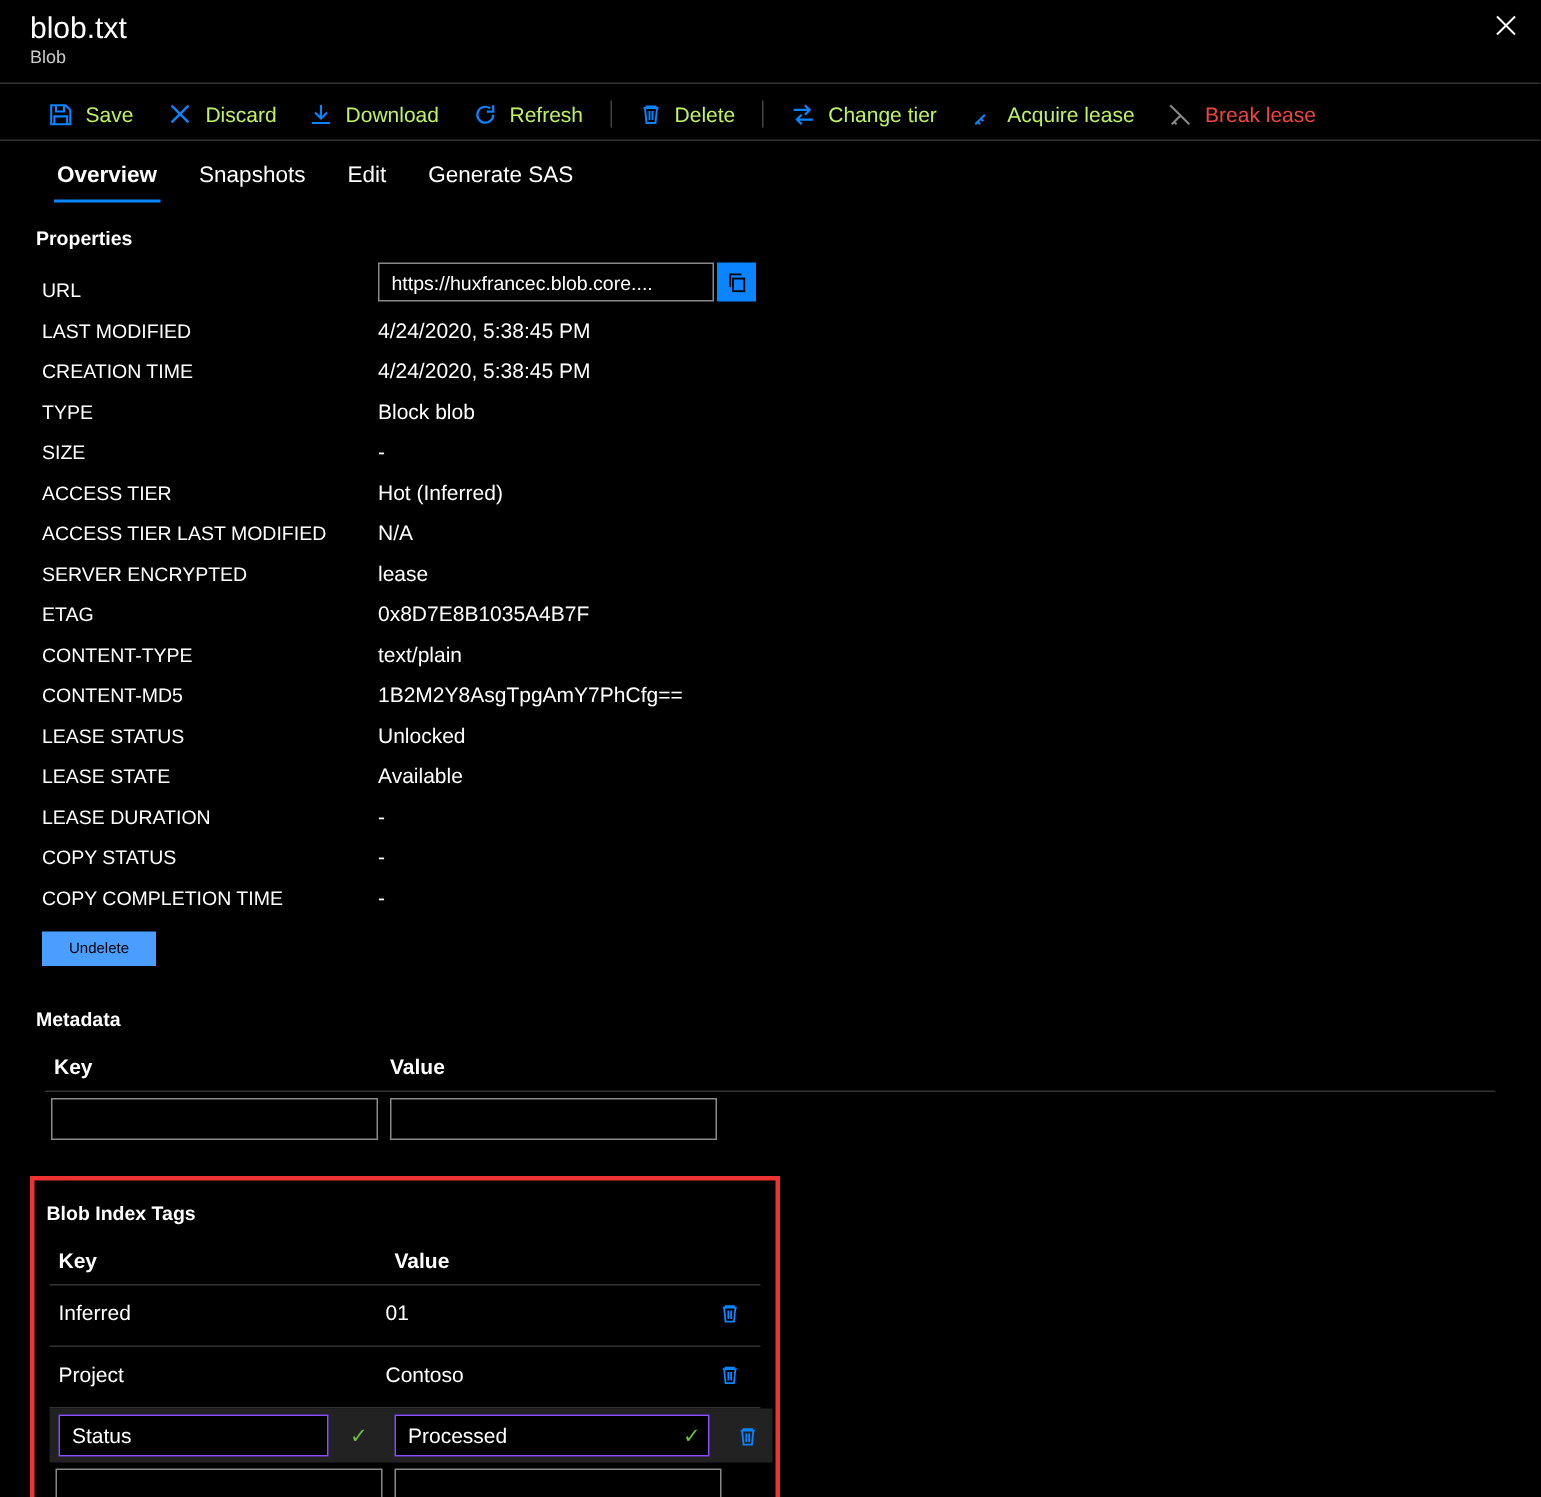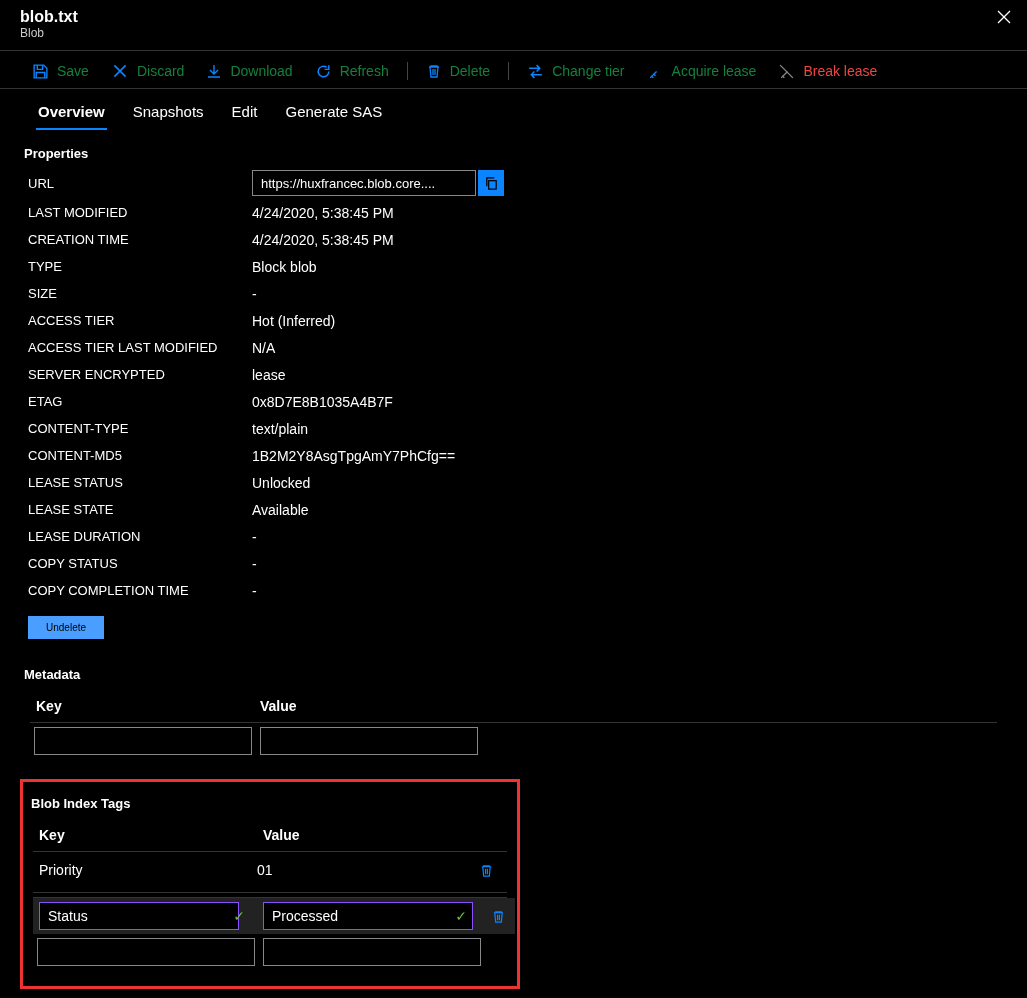--- a/index.html
+++ b/index.html
@@ -1,37 +1,37 @@
 <!DOCTYPE html>
 <html><head>
 <meta charset="utf-8">
 <style>
   * { margin:0; padding:0; box-sizing:border-box; }
   html,body { width:1027px; height:998px; background:#000; color:#fff; font-family:"Segoe UI",Arial,sans-serif; font-size:14px; overflow:hidden; }
   .panel      { position:relative; width:1027px; height:998px; background:#000; }
   .header     { padding:8px 20px 6px 20px; }
-  .title      { font-size:16px; font-weight:700; }
+  .title      { font-size:20px; font-weight:400; }
   .subtitle   { font-size:12px; color:#ccc; }
   .close-btn  { position:absolute; top:10px; right:16px; font-size:18px; color:#fff; cursor:pointer; }
   .toolbar    { display:flex; align-items:center; gap:2px; padding:7px 4px 4px 22px; border-top:1px solid #333; border-bottom:1px solid #333; margin-top:4px; }
-  .tool-btn   { display:flex; align-items:center; gap:8px; padding:4px 10px; color:#15803d; cursor:pointer; font-size:14px; }
+  .tool-btn   { display:flex; align-items:center; gap:8px; padding:4px 10px; color:#bef264; cursor:pointer; font-size:14px; }
   .tool-btn.disabled { color:#ef4444; cursor:default; }
   .tool-btn .icon { color:#0a84ff; display:flex; align-items:center; }
   .tool-btn.disabled .icon { color:#888; }
   .tool-sep   { width:1px; height:18px; background:#444; margin:0 6px; }
   .scroll     { position:relative; height:910px; overflow-y:auto; }
   .scroll::-webkit-scrollbar       { width:16px; }
   .scroll::-webkit-scrollbar-track { background:#111; }
   .scroll::-webkit-scrollbar-thumb { background:#555; }
   .tabs       { display:flex; gap:24px; padding:8px 0 0 36px; }
   .tab        { padding:6px 2px 8px 2px; cursor:pointer; font-size:15px; color:#fff; }
   .tab.active { border-bottom:2px solid #0a84ff; font-weight:600; }
   .section    { padding:6px 24px 0 24px; }
   .sec-title  { font-size:13px; margin:10px 0 6px 0; font-weight:700; }
-  .prop-row   { display:flex; align-items:center; padding:3px 0 3px 4px; min-height:27px; }
+  .prop-row   { display:flex; align-items:flex-end; padding:3px 0 3px 4px; min-height:27px; }
   .prop-key   { width:224px; font-size:13px; color:#fff; }
   .prop-val   { font-size:14px; color:#fff; }
   .url-box    { display:flex; align-items:center; }
   .url-input  { width:224px; height:26px; background:#000; border:1px solid #888; color:#fff; padding:0 8px; font-size:13px; }
   .copy-btn   { width:26px; height:26px; background:#0a84ff; display:flex; align-items:center; justify-content:center; margin-left:2px; cursor:pointer; }
   .undelete   { display:inline-block; margin:12px 0 0 4px; padding:6px 18px; background:#4a9eff; color:#000; font-size:10px; cursor:pointer; }
   .kv-head    { display:flex; padding:10px 0 4px 12px; font-weight:600; }
   .kv-head .k { width:224px; }
   .kv-row     { display:flex; align-items:center; padding:4px 0 4px 10px; min-height:36px; }
   .kv-row input { height:28px; background:#000; border:1px solid #888; color:#fff; padding:0 8px; font-size:14px; width:214px; }
@@ -241,34 +241,43 @@
     <div class="tags-box">
       <div class="tags-inner">
         <div class="sec-title" style="margin-left:4px">Blob Index Tags</div>
         <div class="kv-head">
           <div class="k">Key</div>
           <div>Value</div>
         </div>
         <hr class="rule">
         <div id="tag-rows">
             <div class="kv-row">
-              <div class="txt">Priority</div>
+              <div class="txt">Inferred</div>
               <div class="txt">01</div>
               <span class="del">
                 <svg width="15" height="15" viewBox="0 0 16 16">
                   <path fill="none" stroke="#0a84ff" stroke-width="1.3" d="M3 4h10 M5 4V3h6v1 M4 4l1 10h6l1-10 M7 6v6 M9 6v6"></path>
                 </svg>
               </span>
             </div>
             <hr class="rule">
+            <div class="kv-row">
+              <div class="txt">Project</div>
+              <div class="txt">Contoso</div>
+              <span class="del">
+                <svg width="15" height="15" viewBox="0 0 16 16">
+                  <path fill="none" stroke="#0a84ff" stroke-width="1.3" d="M3 4h10 M5 4V3h6v1 M4 4l1 10h6l1-10 M7 6v6 M9 6v6"></path>
+                </svg>
+              </span>
+            </div>
             <hr class="rule">
           </div>
         <div class="kv-row sel">
           <div style="position:relative; width:224px;">
-            <input class="k" style="width: 200px;" value="Status">
+            <input class="k" style="width: 180px;" value="Status">
             <span class="chk" style="position:absolute; right:18px; top:6px;">✓</span>
           </div>
           <div style="position:relative; width:222px;">
             <input class="v" style="width: 210px;" value="Processed">
             <span class="chk" style="position:absolute; right:18px; top:6px;">✓</span>
           </div>
           <span class="del">
             <svg width="15" height="15" viewBox="0 0 16 16">
                 <path fill="none" stroke="#0a84ff" stroke-width="1.3" d="M3 4h10 M5 4V3h6v1 M4 4l1 10h6l1-10 M7 6v6 M9 6v6"></path>
               </svg>

